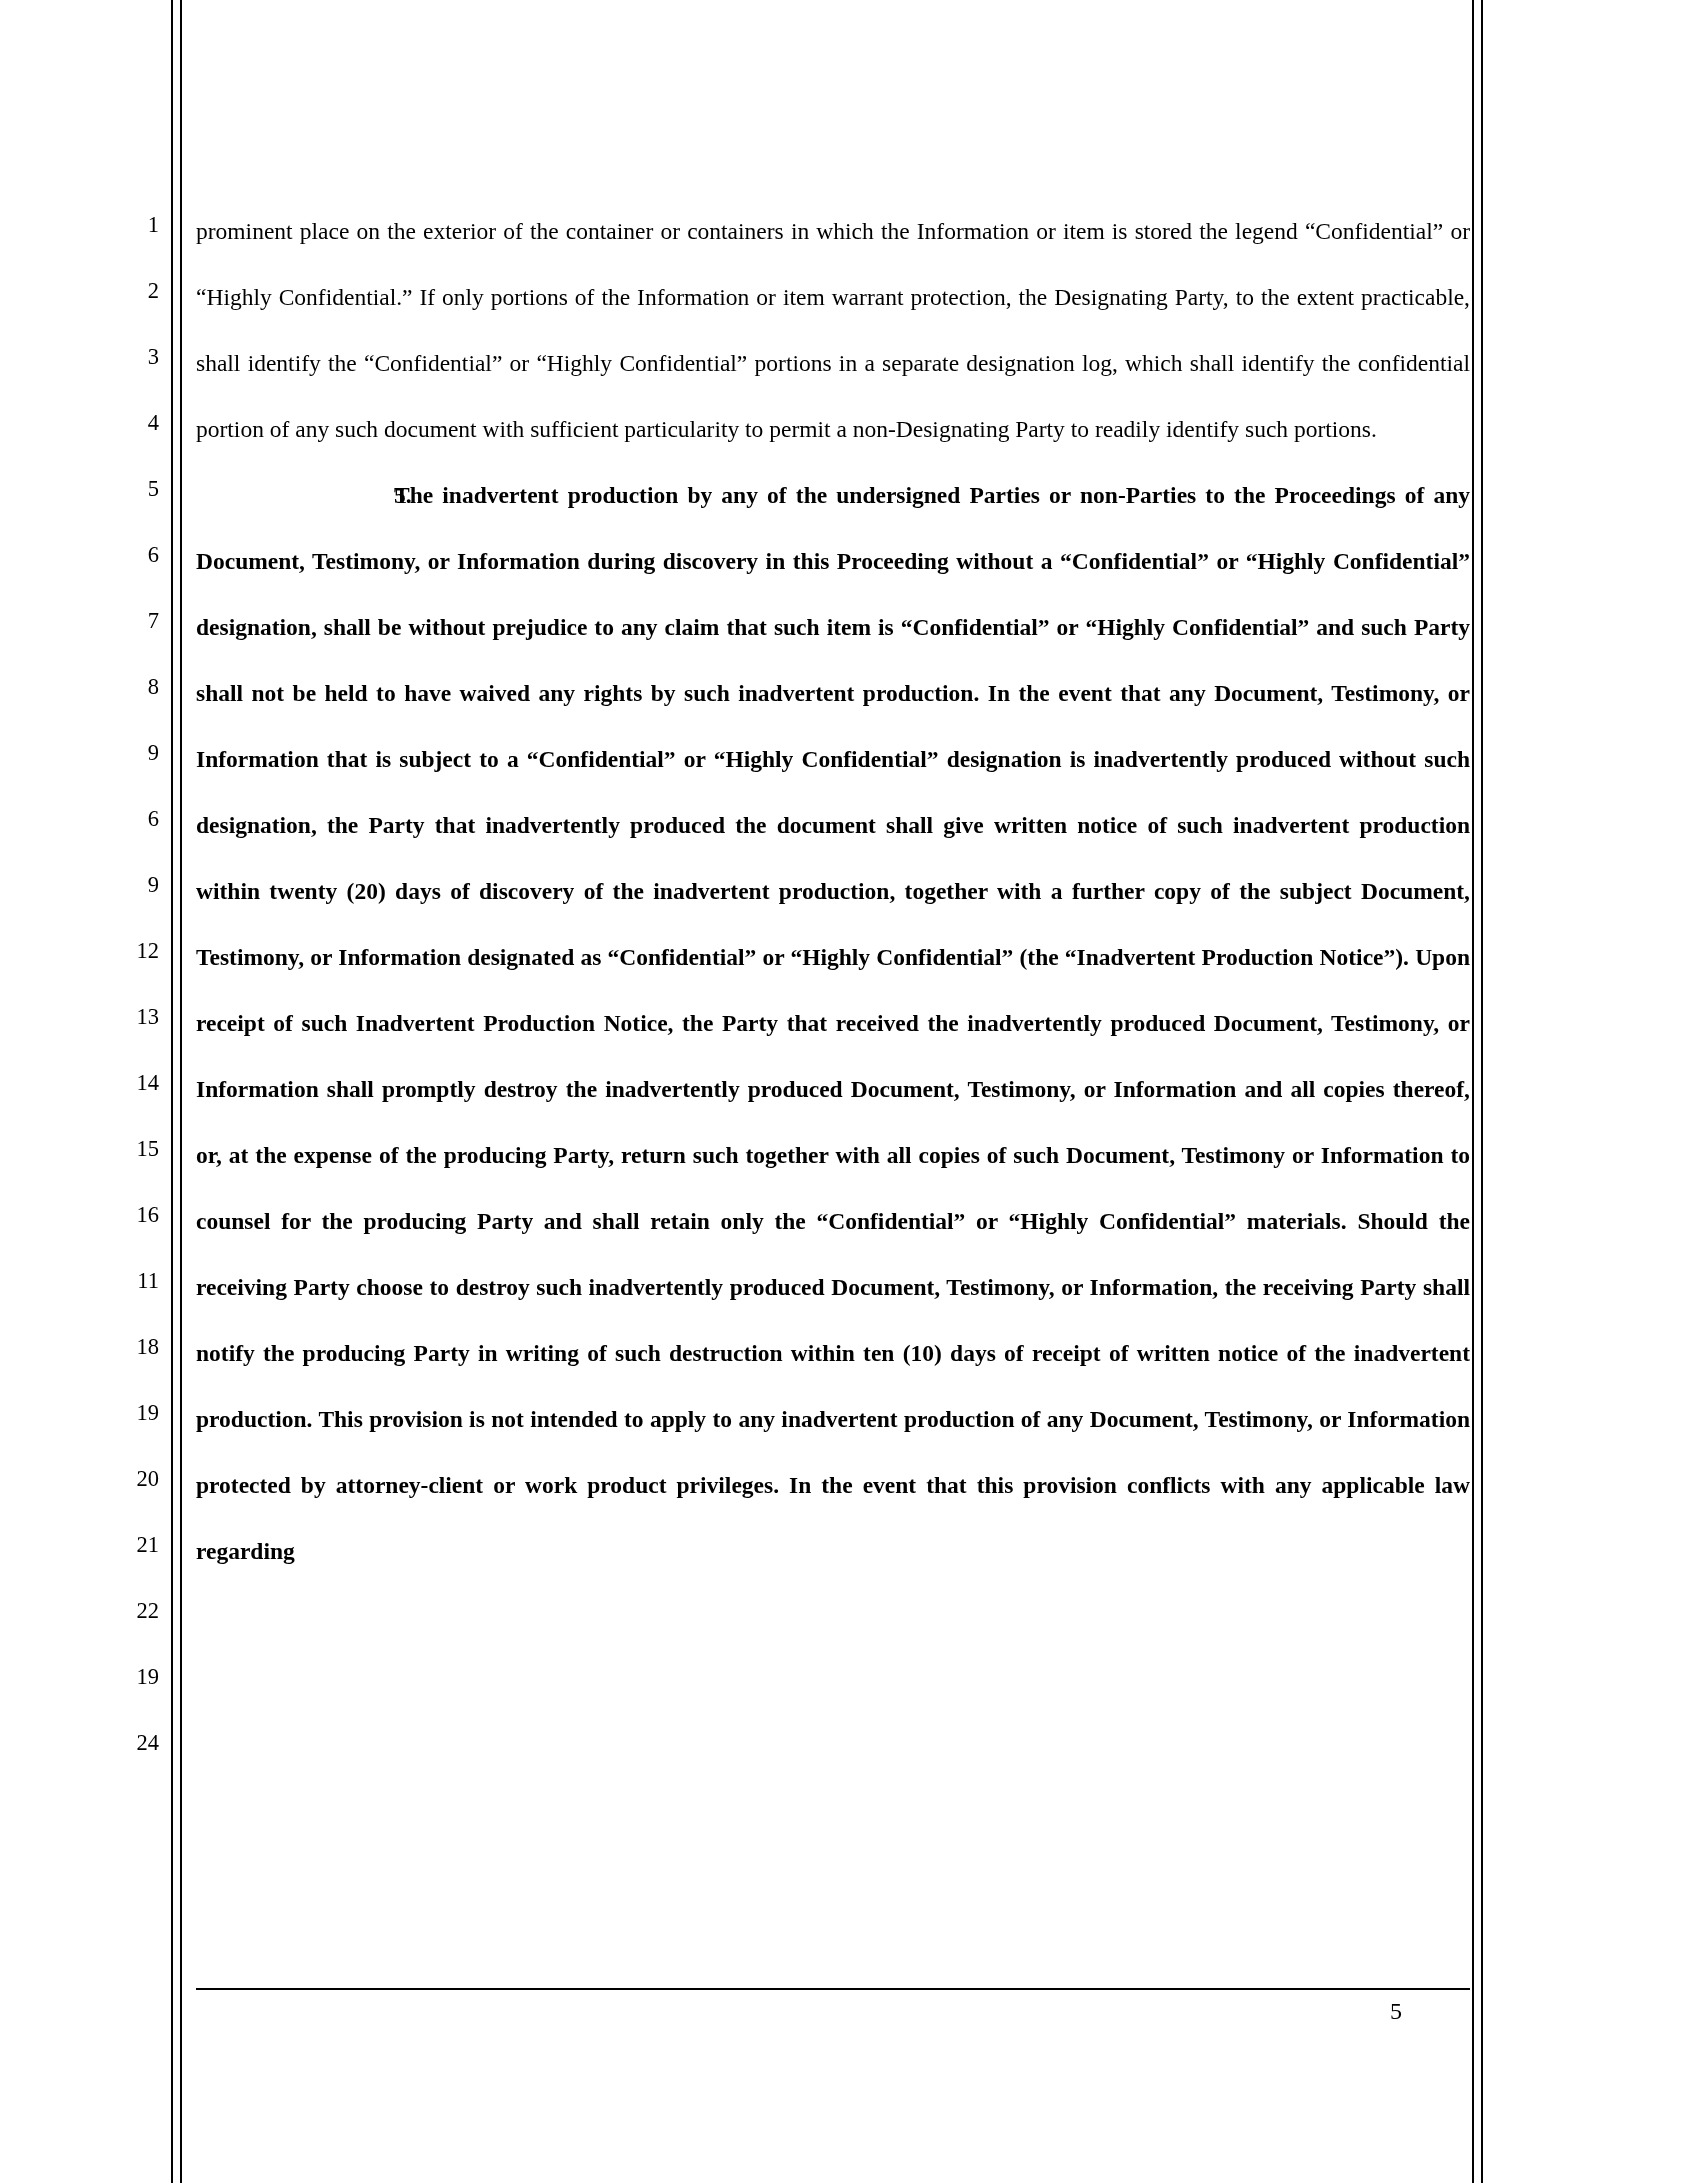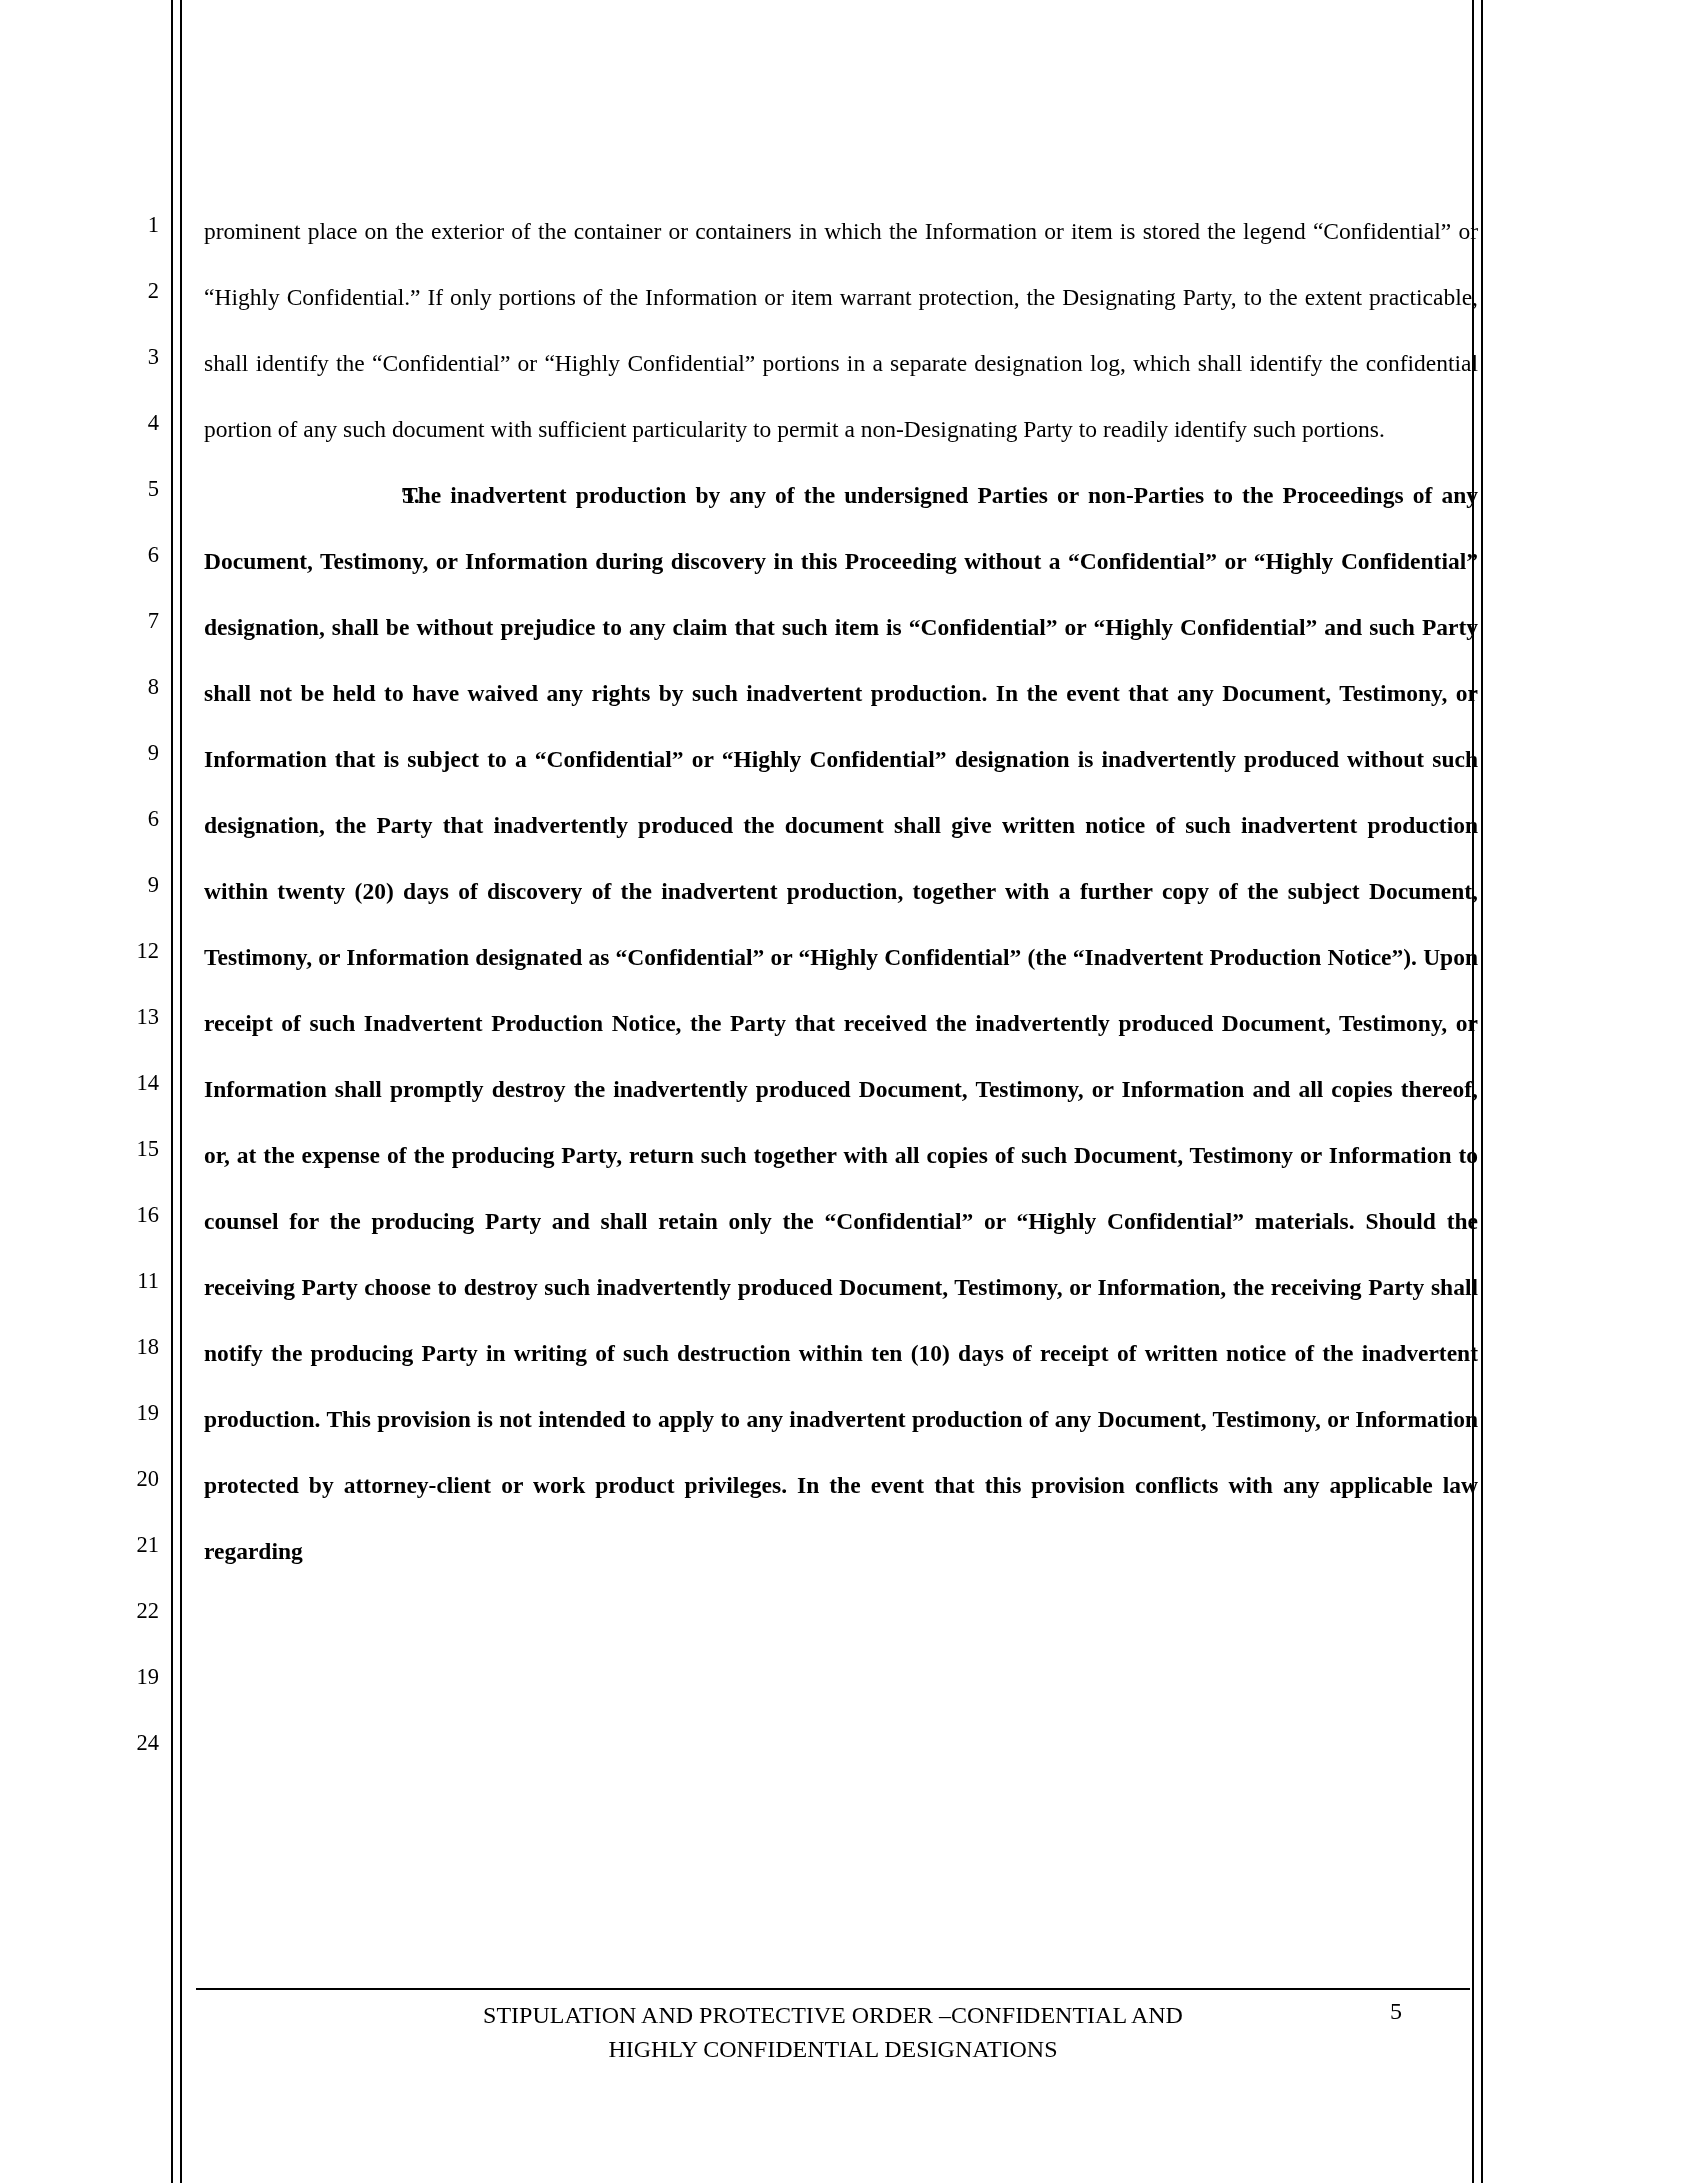--- a/index.html
+++ b/index.html
@@ -50,21 +50,20 @@
   
   .body-text {
     position: absolute;
     left: 196px;
     top: 198px;
     width: 1274px;
     font-size: 23.5px;
     line-height: 66px;
     text-align: justify;
     color: #000;
-    margin-left: 8px;
   }
   .body-text p {
     margin: 0;
   }
   .body-text p.indent {
     text-indent: 99px;
     font-weight: bold;
   }
   .numlabel {
     display: inline-block;
@@ -137,21 +136,17 @@
     <div>24</div>
   </div>
 
   <div class="body-text">
     <p>prominent place on the exterior of the container or containers in which the Information or item is stored the legend “Confidential” or “Highly Confidential.” If only portions of the Information or item warrant protection, the Designating Party, to the extent practicable, shall identify the “Confidential” or “Highly Confidential” portions in a separate designation log, which shall identify the confidential portion of any such document with sufficient particularity to permit a non-Designating Party to readily identify such portions.</p>
     <p class="indent"><span class="numlabel">5.</span><span>The inadvertent production by any of the undersigned Parties or non-Parties to the Proceedings of any Document, Testimony, or Information during discovery in this Proceeding without a “Confidential” or “Highly Confidential” designation, shall be without prejudice to any claim that such item is “Confidential” or “Highly Confidential” and such Party shall not be held to have waived any rights by such inadvertent production. In the event that any Document, Testimony, or Information that is subject to a “Confidential” or “Highly Confidential” designation is inadvertently produced without such designation, the Party that inadvertently produced the document shall give written notice of such inadvertent production within twenty (20) days of discovery of the inadvertent production, together with a further copy of the subject Document, Testimony, or Information designated as “Confidential” or “Highly Confidential” (the “Inadvertent Production Notice”). Upon receipt of such Inadvertent Production Notice, the Party that received the inadvertently produced Document, Testimony, or Information shall promptly destroy the inadvertently produced Document, Testimony, or Information and all copies thereof, or, at the expense of the producing Party, return such together with all copies of such Document, Testimony or Information to counsel for the producing Party and shall retain only the “Confidential” or “Highly Confidential” materials. Should the receiving Party choose to destroy such inadvertently produced Document, Testimony, or Information, the receiving Party shall notify the producing Party in writing of such destruction within ten (10) days of receipt of written notice of the inadvertent production. This provision is not intended to apply to any inadvertent production of any Document, Testimony, or Information protected by attorney-client or work product privileges. In the event that this provision conflicts with any applicable law regarding</span></p>
   </div>
 
   <div class="footer-rule"></div>
 
-  <div class="footer">
-    <div>STIPULATION AND PROTECTIVE ORDER –CONFIDENTIAL AND</div>
-    <div>HIGHLY CONFIDENTIAL DESIGNATIONS</div>
-  </div>
 
   <div class="page-number">5</div>
 
 </div>
 
 
 </body></html>

